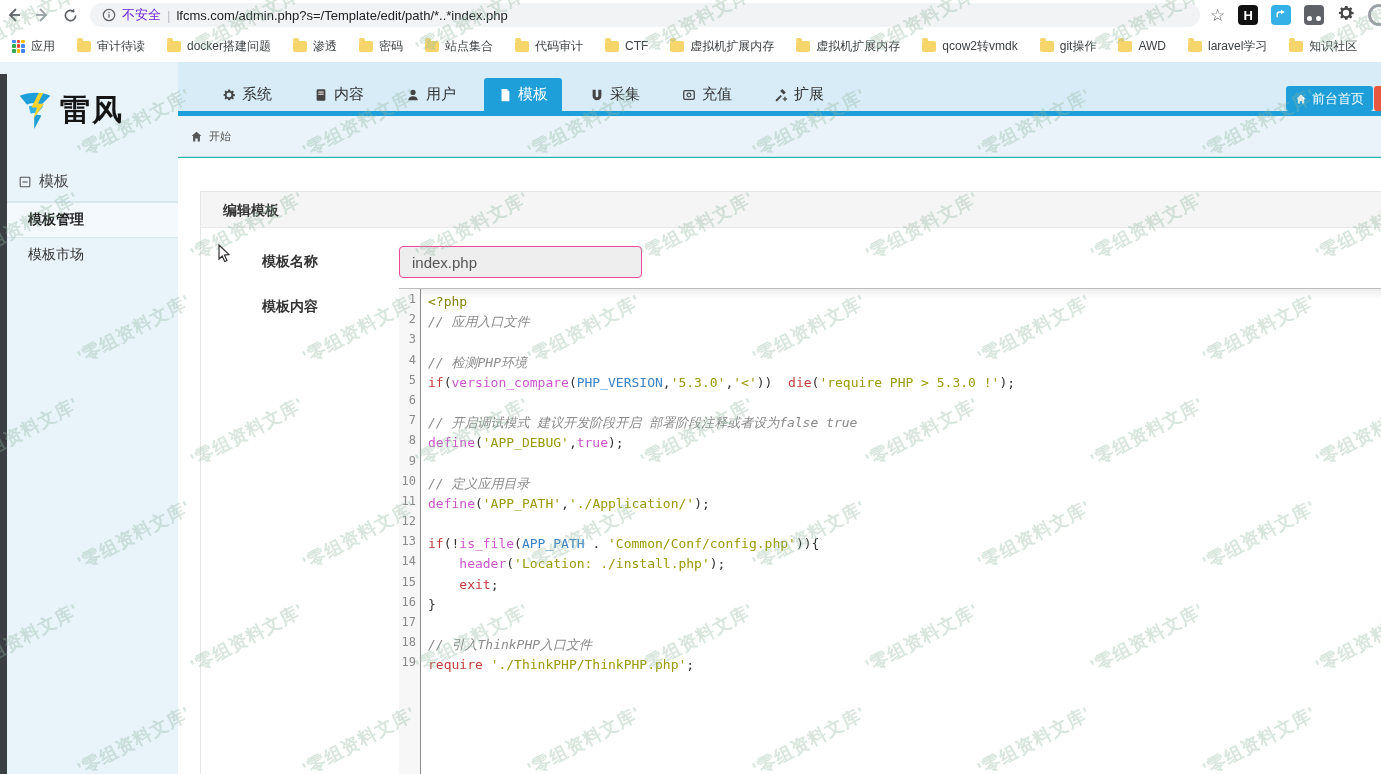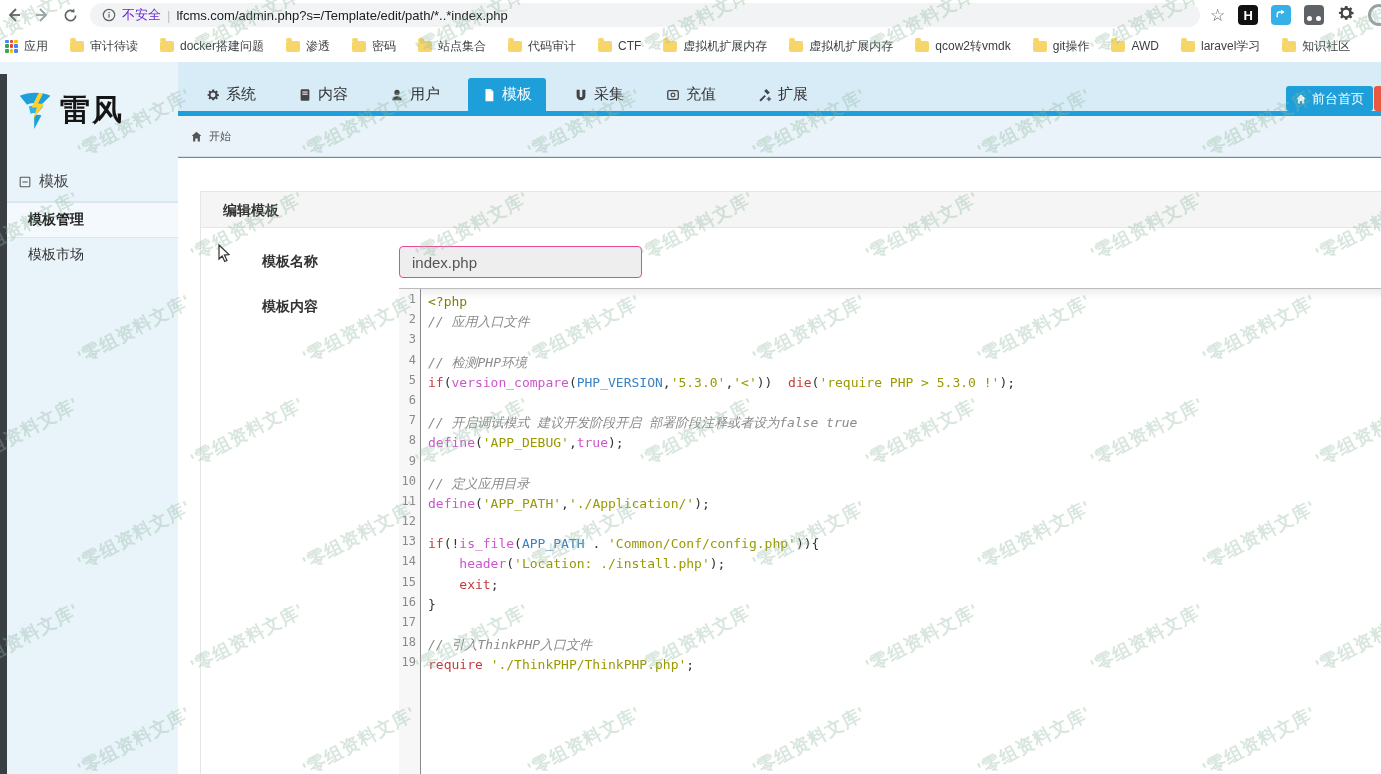--- a/index.html
+++ b/index.html
@@ -21,21 +21,21 @@
   .ext-ic { width:20px; height:20px; border-radius:4px; display:flex; align-items:center; justify-content:center; }
   .ext-h { background:#111; color:#fff; font-weight:bold; font-size:13px; }
   .ext-switch { background:#35b1e8; position:relative; }
   .ext-mask { background:#5f6368; position:relative; }
   .ext-mask i { position:absolute; bottom:4px; width:5px; height:5px; border-radius:50%; background:#fff; }
   .ext-mask i.l { left:3px; } .ext-mask i.r { right:3px; }
   .avatar-ring { width:22px; height:22px; border-radius:50%; border:3px solid #9aa0a6; margin-right:-12px; }
   .star { font-size:17px; color:#5f6368; line-height:1; }
   
   .bm-row { position:absolute; left:0; top:30px; width:1381px; height:32px; background:#fff;
-            display:flex; align-items:center; padding-left:5px; gap:22px; overflow:hidden; }
+            display:flex; align-items:center; padding-left:12px; gap:22px; overflow:hidden; }
   .bm { display:flex; align-items:center; gap:6px; white-space:nowrap; }
   .bm-label { font-size:12px; color:#3c4043; }
   .folder-icon { width:14px; height:11px; background:#f6d56b; border-radius:2px; position:relative; display:inline-block; }
   .folder-icon:before { content:""; position:absolute; left:0; top:-3px; width:6px; height:3px;
                         background:#f6d56b; border-radius:2px 2px 0 0; }
   .apps-icon { width:13px; height:13px; display:grid; grid-template-columns:repeat(3,1fr); gap:1px; }
   .apps-icon i { display:block; border-radius:1px; }
   
   .page { position:absolute; left:0; top:62px; width:1381px; height:712px; background:#14b8a6; }
   .left-col { position:absolute; left:0; top:0; width:178px; height:712px; background:#e9f3fa; }
@@ -46,21 +46,21 @@
   .side-menu { position:absolute; left:0; top:100px; width:178px; }
   .side-group { display:flex; align-items:center; gap:7px; padding:10px 0 10px 18px;
                 font-size:15px; color:#444; border-bottom:1px solid #d9e6ee; }
   .side-item { padding:8px 0 8px 28px; font-size:14px; color:#333; border-bottom:1px solid transparent; }
   .side-item.active { background:#f3f9fc; font-weight:bold; color:#222;
                       border-top:1px solid #d9e6ee; border-bottom:1px solid #d9e6ee; }
   
   .content-col { position:absolute; left:178px; top:0; width:1203px; height:712px; }
   .topbar { position:absolute; left:0; top:0; width:1203px; height:49px; background:#d8ecf8; }
   .blue-bar { position:absolute; left:0; top:49px; width:1203px; height:5px; background:#1e9fd9; }
-  .nav-items { position:absolute; left:14px; bottom:0; display:flex; align-items:flex-end; gap:14px; }
+  .nav-items { position:absolute; left:30px; bottom:0; display:flex; align-items:flex-end; gap:14px; }
   .nav-item { display:flex; align-items:center; gap:6px; font-size:15px; color:#333;
               padding:7px 14px; }
   .nav-item.active { background:#1e9fd9; color:#fff; border-radius:3px 3px 0 0; }
   .front-btn { position:absolute; right:8px; top:24px; height:25px; background:#1e9fd9; color:#fff;
                font-size:13px; display:flex; align-items:center; gap:5px; padding:0 9px; border-radius:3px; }
   .logout-sliver { position:absolute; right:-5px; top:24px; height:25px; width:12px; background:#e9573f; border-radius:3px; }
   .crumb-row { position:absolute; left:0; top:54px; width:1203px; height:41px; background:#e9f3f9;
                border-bottom:1px solid #cfdfe9; display:flex; align-items:center; gap:6px; padding-left:12px;
                font-size:11px; color:#555; }
   .main { position:absolute; left:0; top:96px; width:1203px; height:616px; background:#fff; }

